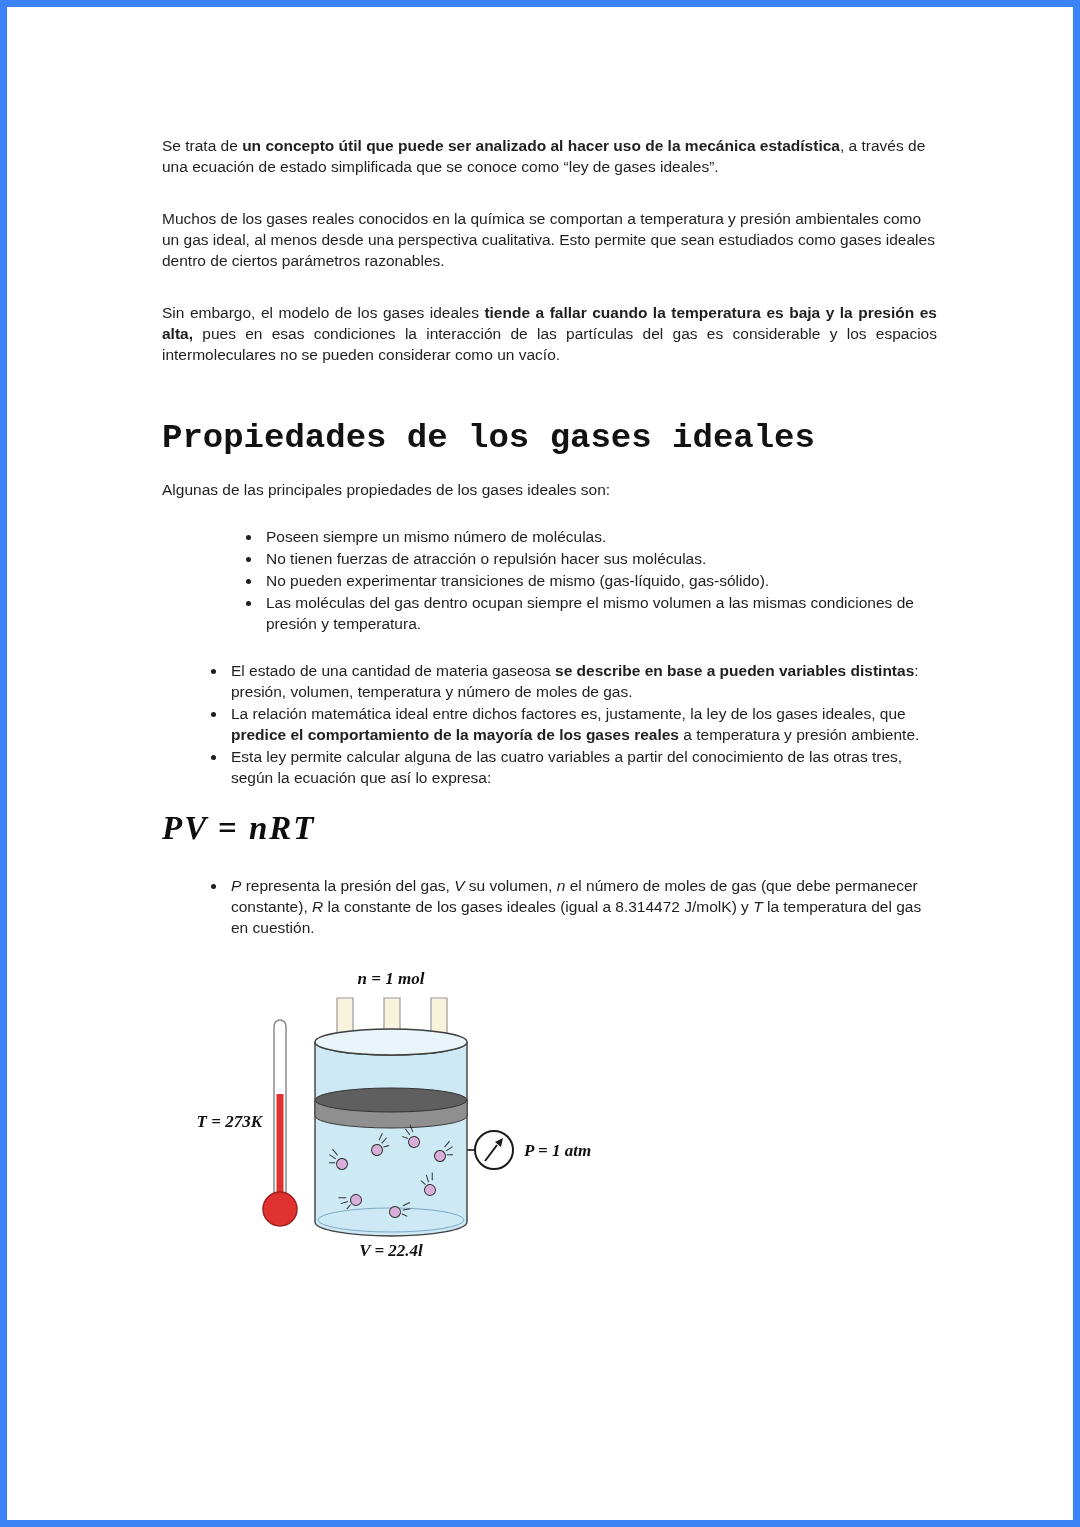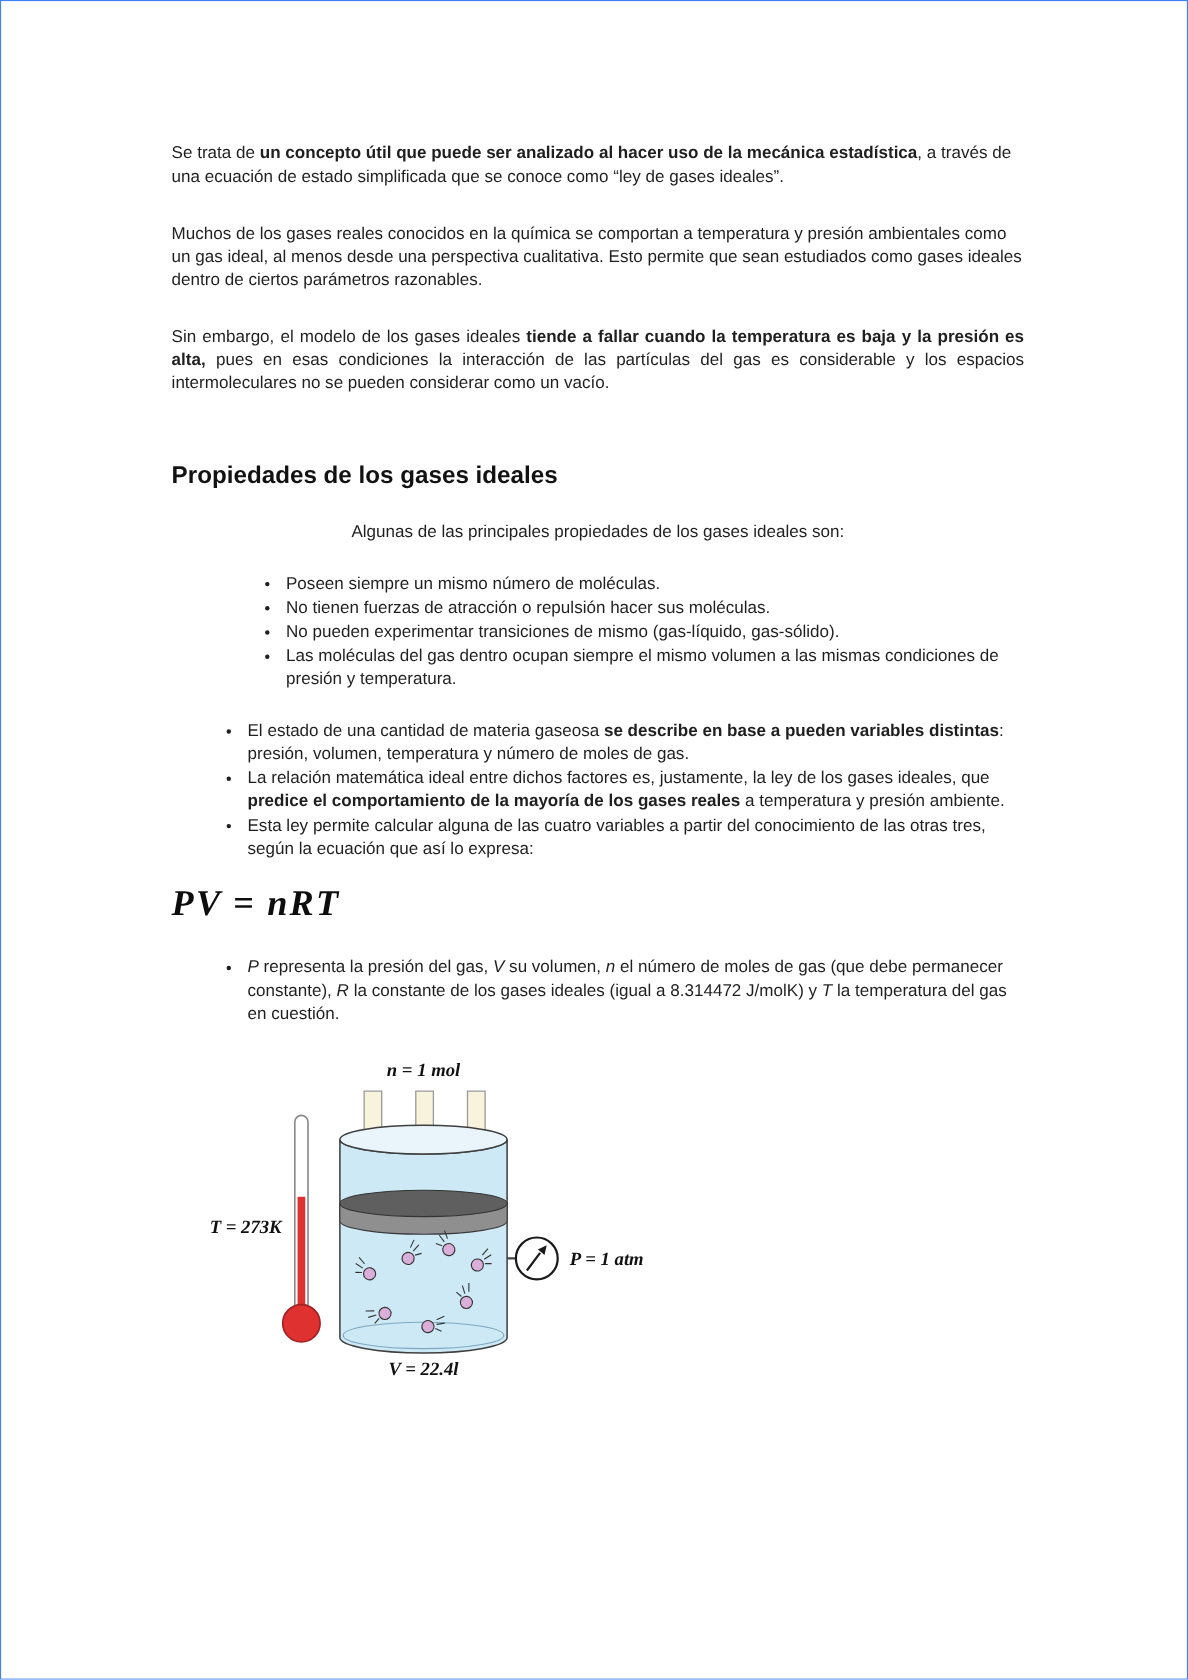--- a/index.html
+++ b/index.html
@@ -1,32 +1,32 @@
 <!DOCTYPE html>
 <html><head>
 <meta charset="utf-8">
 <style>
   html,body{margin:0;padding:0;background:#ffffff;}
   .page{
     width:1080px;height:1527px;background:#ffffff;box-sizing:border-box;
-    border:1px solid #3b82f6;
+    border:7px solid #3b82f6;
     padding:128px 150px 0 155px;
     font-family:"Liberation Sans",sans-serif;
     color:#1f1f1f;position:relative;overflow:hidden;
   }
   .content{width:775px;font-size:15.5px;line-height:21px;}
   .para{margin:0 0 31px 0;}
   .justify{text-align:justify;}
   .b{font-weight:bold;}
   .i{font-style:italic;}
   h1{
-    font-size:22px;line-height:34px;margin:56px 0 24px 0;color:#121212;
-    font-family:Liberation Sans, sans-serif;font-weight:bold;
+    font-size:34px;line-height:34px;margin:56px 0 24px 0;color:#121212;
+    font-family:Liberation Mono, monospace;font-weight:bold;
   }
-  .list-intro{margin:0 0 26px 0;text-align:center;}
+  .list-intro{margin:0 0 26px 0;}
   ul{list-style:disc outside;margin:0;}
   ul li{margin:0 0 1px 0;padding-left:4px;}
   .list-inner{margin:18px 0 26px 0;padding-left:100px;}
   .list-outer{margin:18px 0 26px 0;padding-left:65px;}
   .equation{
     font-family:"Liberation Serif",serif;font-style:italic;font-weight:bold;
     font-size:33px;margin:30px 104px 36px 0;letter-spacing:2px;
     color:#0d0d0d;
   }
   .diagram{margin:20px 0 0 2px;padding:0;}

